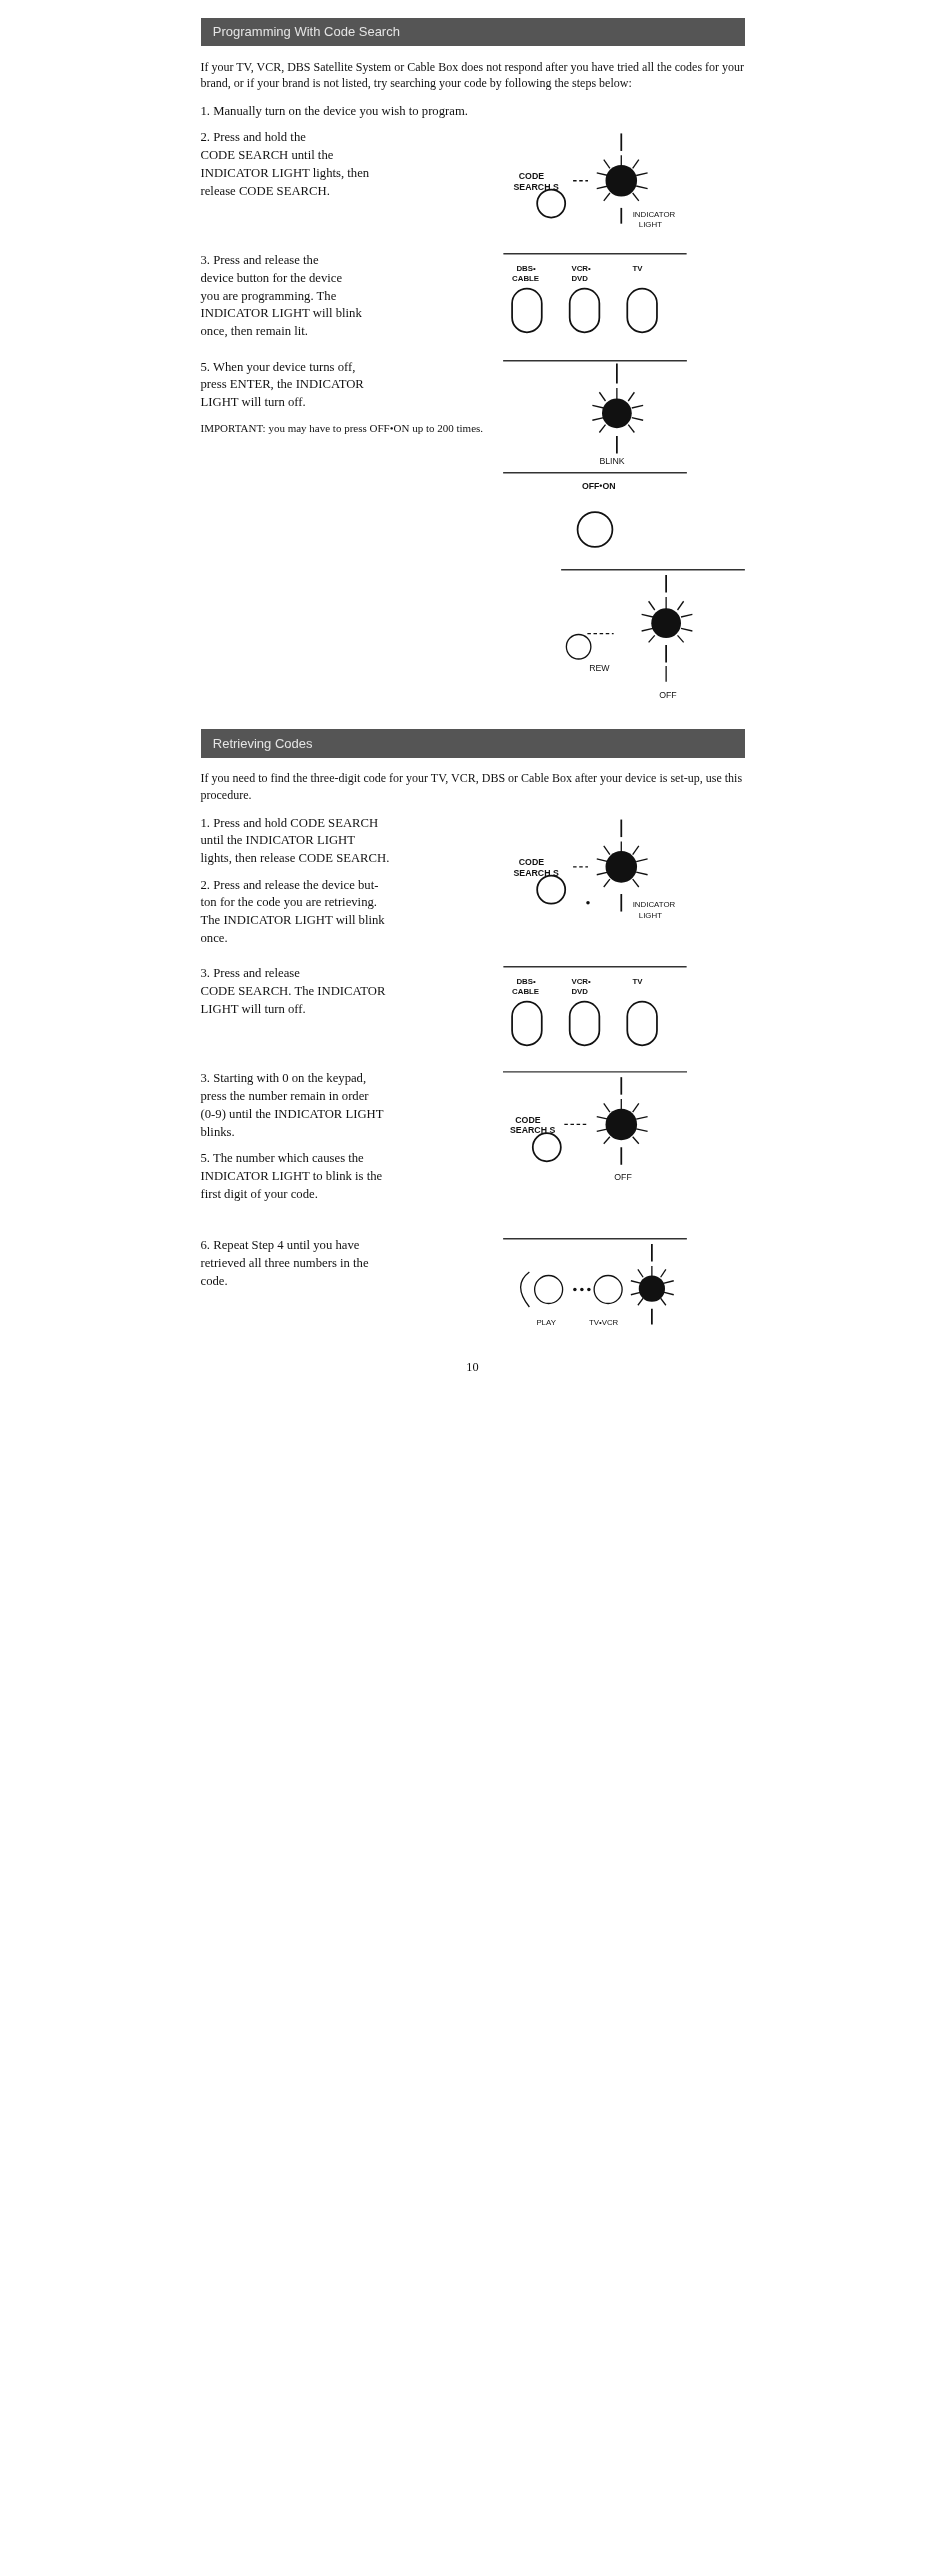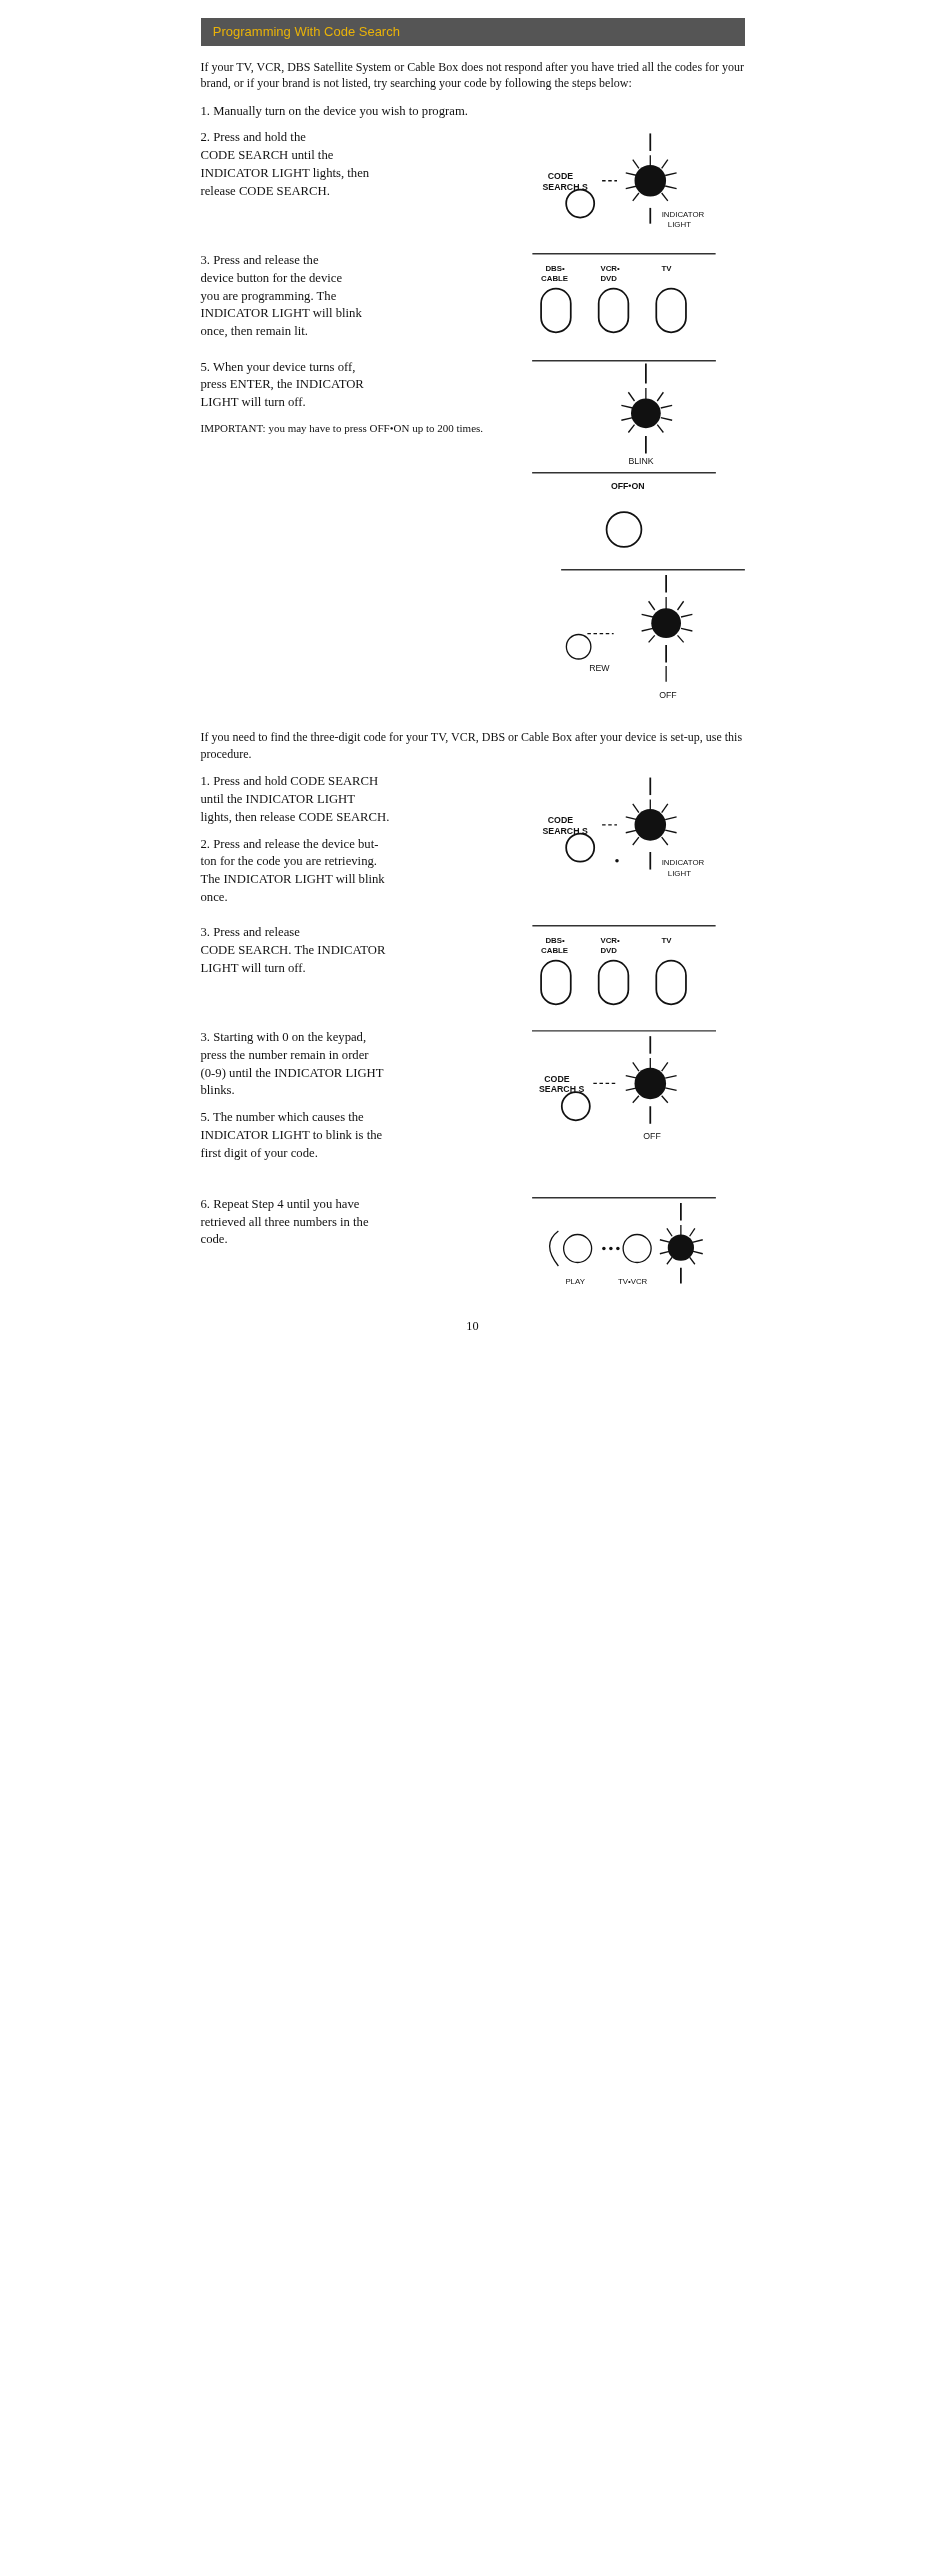--- a/index.html
+++ b/index.html
@@ -9,21 +9,21 @@
       font-size: 13px;
       line-height: 1.4;
       max-width: 596px;
       margin: 0 auto;
       padding: 17.5px 26px 35px 26px;
       color: #111;
     }
 
     .section-header {
       background: #555;
-      color: #eab308;
+      color: #e5e5e5;
       padding: 5.3px 12.3px;
       font-size: 13px;
       margin-bottom: 12.3px;
       font-family: Arial, sans-serif;
     }
 
     .content-block {
       margin-bottom: 17.5px;
     }
 
@@ -40,21 +40,20 @@
 
     .text-col {
       flex: 1.2;
       font-size: 12.7px;
     }
 
     .diagram-col {
       flex: 1;
       display: flex;
       flex-direction: column;
-      align-items: center;
       justify-content: flex-start;
       min-width: 193px;
     }
 
     .step-text {
       font-size: 12.7px;
       margin-bottom: 8.8px;
     }
 
     .page-number {
@@ -223,20 +222,23 @@
 
         <line x1="120" y1="112" x2="120" y2="130" stroke="#111" stroke-width="1.5"></line>
 
         <text x="112" y="148" font-family="Arial" font-size="10" fill="#111">OFF</text>
       </svg>
     </div>
   </div>
 </div>
 
 <div class="section-gap">
+  <div class="section-header">
+    <span>Retrieving Codes</span>
+  </div>
 
   <div class="content-block">
     <p class="intro-text">If you need to find the three-digit code for your TV, VCR, DBS or Cable Box after your device is set-up, use this procedure.</p>
 
     <div class="two-col">
       <div class="text-col">
         <p class="step-text">
           <span>1.   Press and hold CODE SEARCH</span><br>
           <span>until the INDICATOR LIGHT</span><br>
           <span>lights, then release CODE SEARCH.</span>

